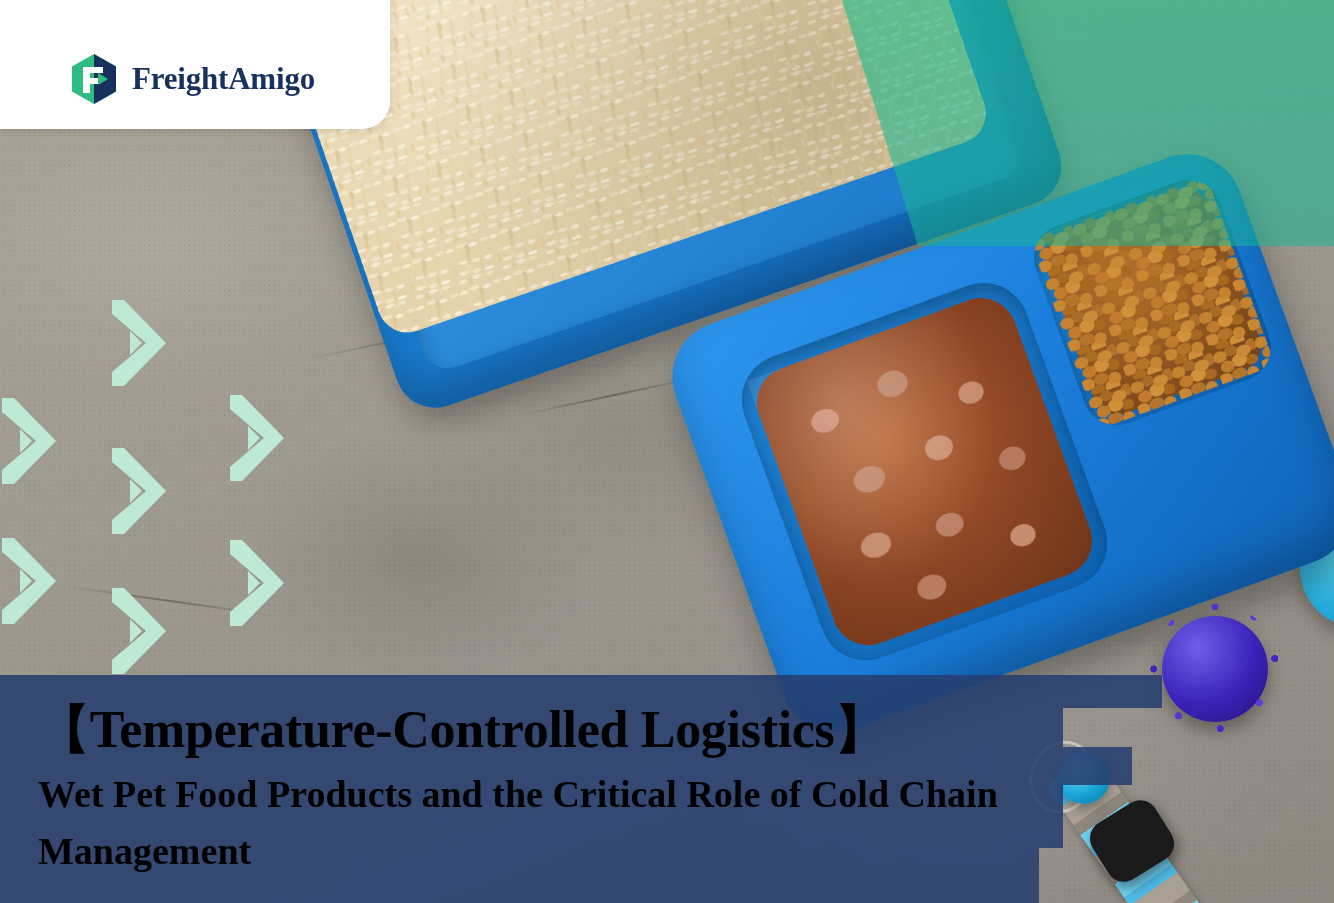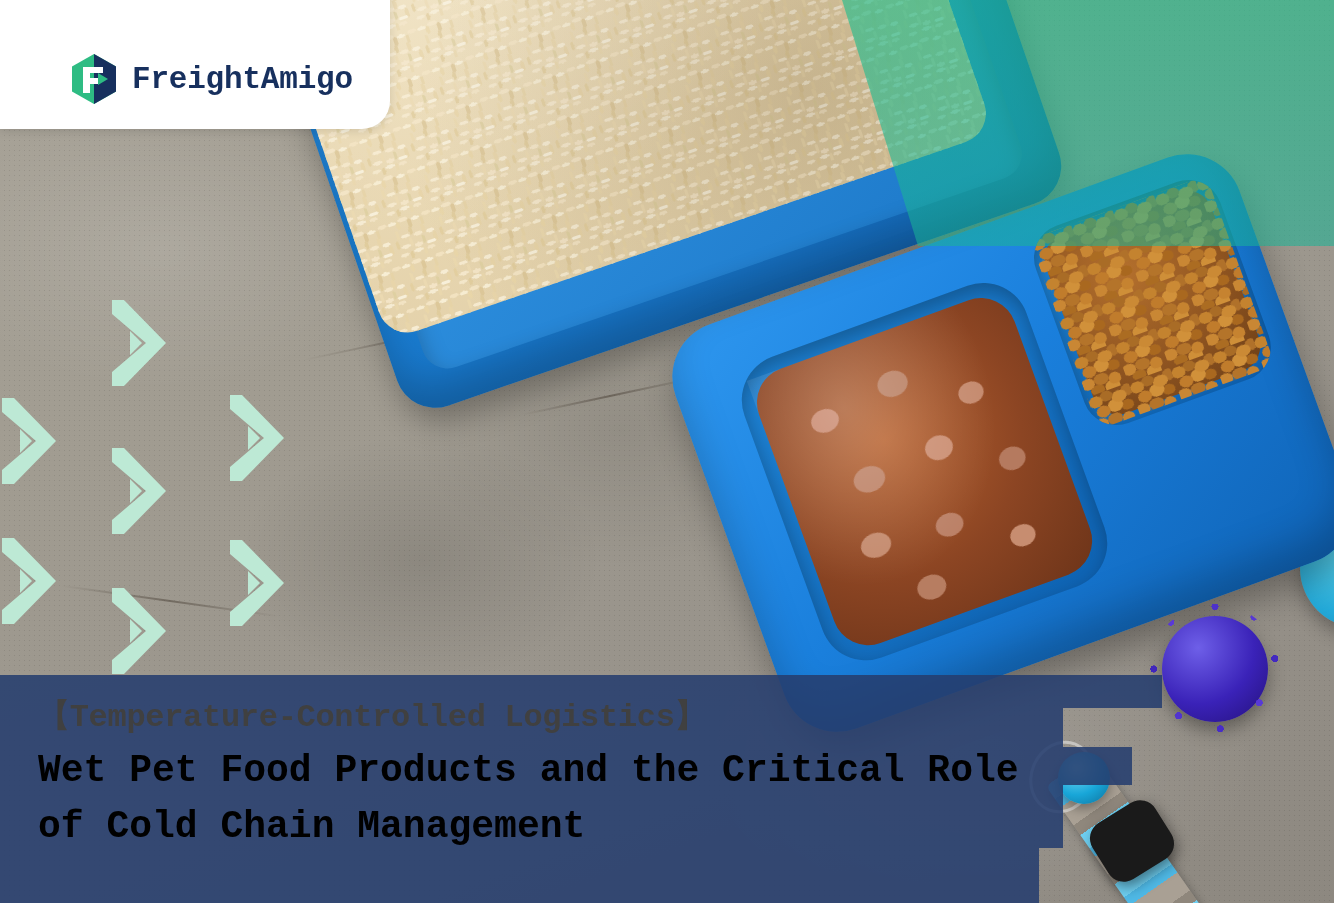--- a/index.html
+++ b/index.html
@@ -7,21 +7,21 @@
     padding: 0;
     background: #2b2b2b;
   }
   * { box-sizing: border-box; }
 
   .banner-root {
     position: relative;
     width: 1334px;
     height: 903px;
     overflow: hidden;
-    font-family: Liberation Mono, monospace;
+    font-family: Liberation Serif, serif;
     background: #9c968c;
   }
 
   
   .photo {
     position: absolute;
     inset: 0;
     background:
       
       radial-gradient(ellipse 320px 200px at 160px 250px, rgba(255,255,255,.10), rgba(0,0,0,0) 70%),
@@ -295,22 +295,22 @@
       1132px 110px,
       1063px 110px,
       1063px 173px,
       1039px 173px,
       1039px 228px,
       0 228px
     );
   }
   .title-inner { position:absolute; left: 38px; top: 24px; right: 0; }
   .title-line1 {
-    color:#404040;
-    font-size: 32px;
+    color:#000000;
+    font-size: 52px;
     font-weight: 700;
     letter-spacing: -.3px;
     line-height: 1.18;
     margin: 0 0 6px 0;
     white-space: nowrap;
   }
   .title-line2 {
     color:#000000;
     font-size: 38px;
     font-weight: 700;

